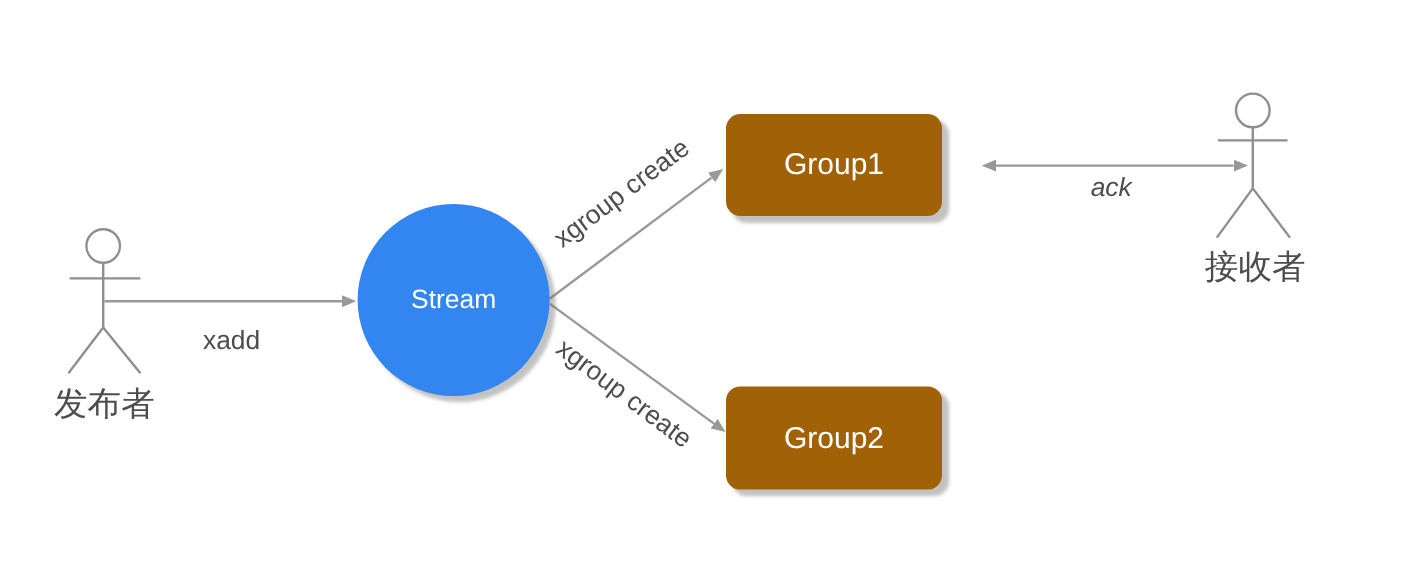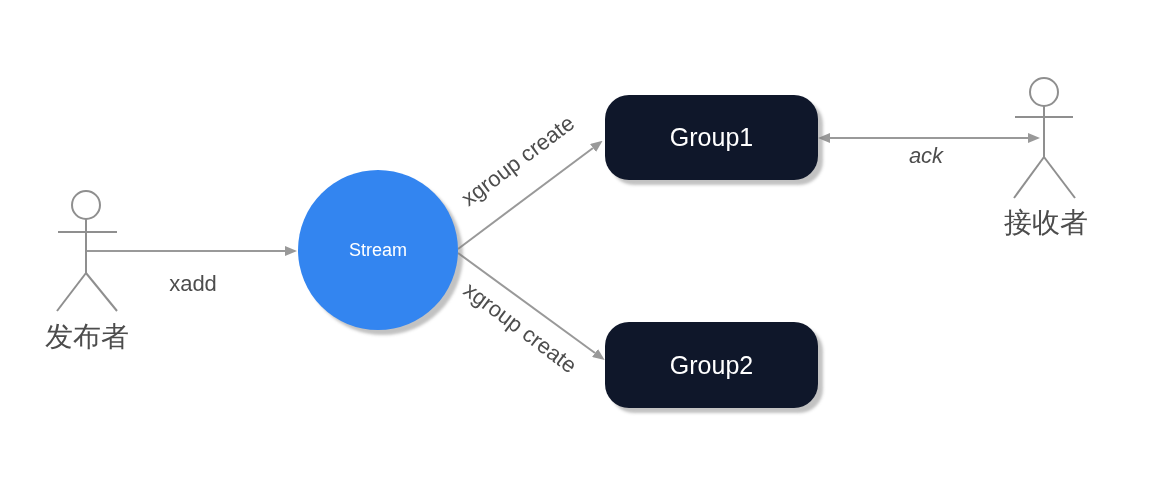--- a/index.html
+++ b/index.html
@@ -29,28 +29,28 @@
     color: #ffffff;
     box-shadow: 5px 5px 3px rgba(120, 120, 120, 0.45);
   }
   .node-stream {
     left: 298px;
     top: 170px;
     width: 160px;
     height: 160px;
     border-radius: 50%;
     background: #3385f0;
-    font-size: 18px;
+    font-size: 22px;
   }
   .node-group {
     left: 605px;
-    width: 213px;
+    width: 180px;
     height: 85px;
-    border-radius: 24px;
-    background: #0f172a;
+    border-radius: 12px;
+    background: #a16207;
     font-size: 25px;
   }
   .node-group1 { top: 95px; }
   .node-group2 { top: 322px; height: 86px; }
   
   .edge-label {
     position: absolute;
     color: #4d4d4d;
     font-size: 22px;
     white-space: nowrap;

